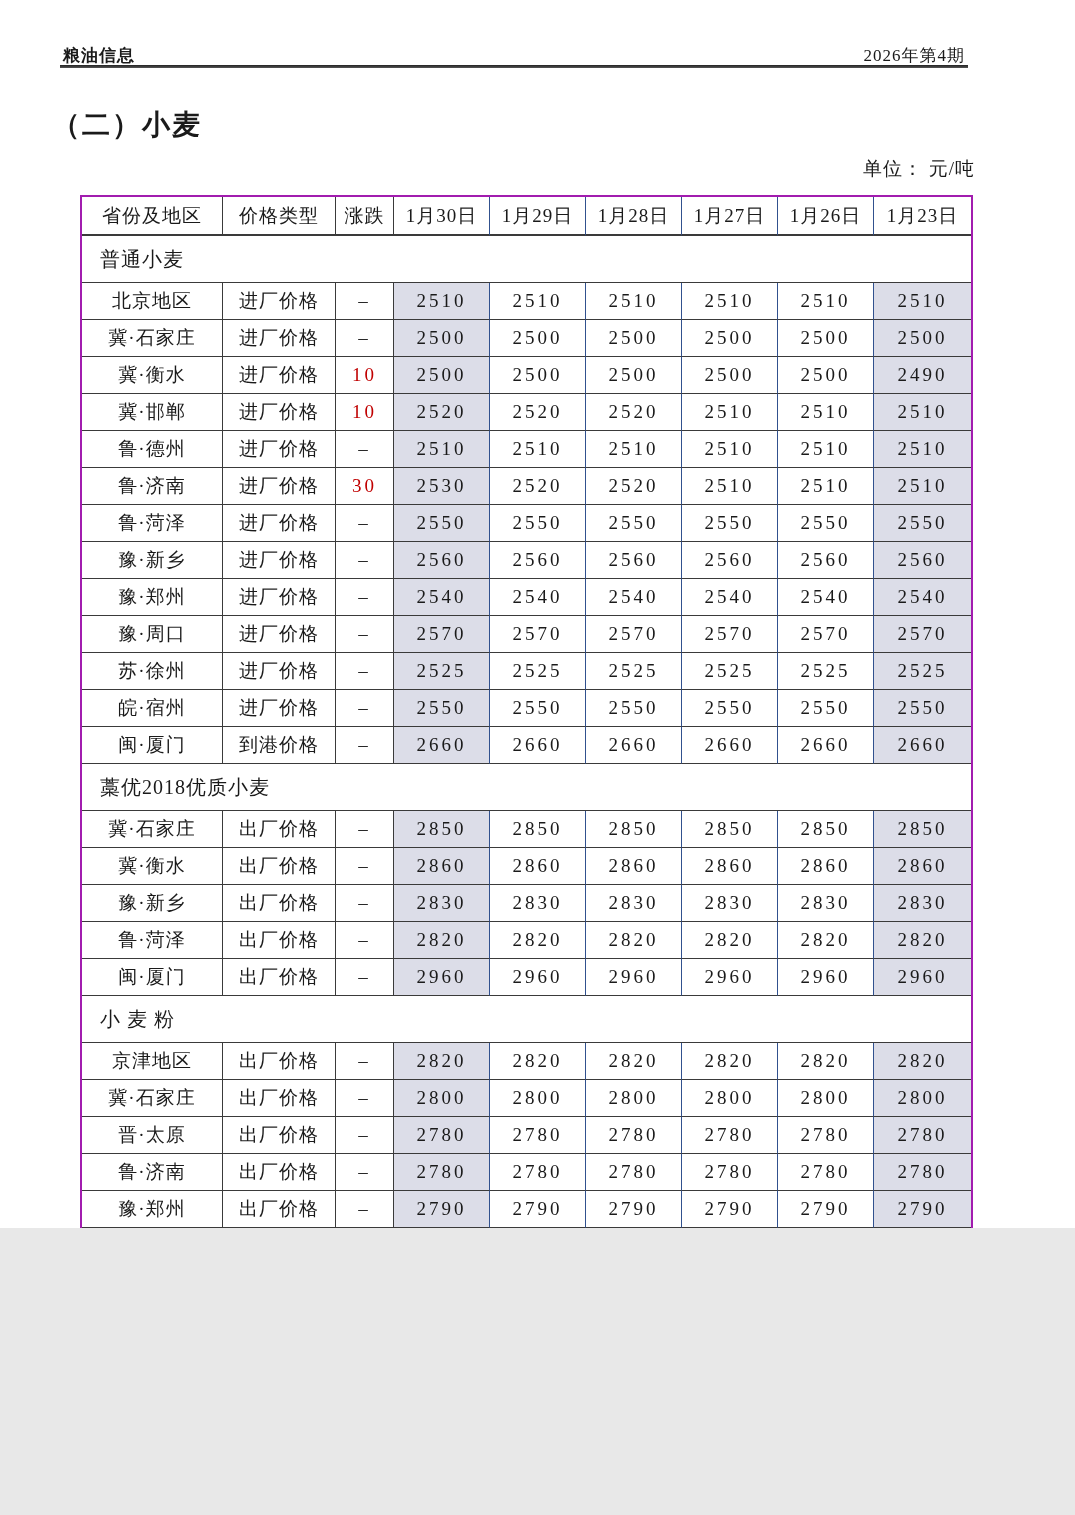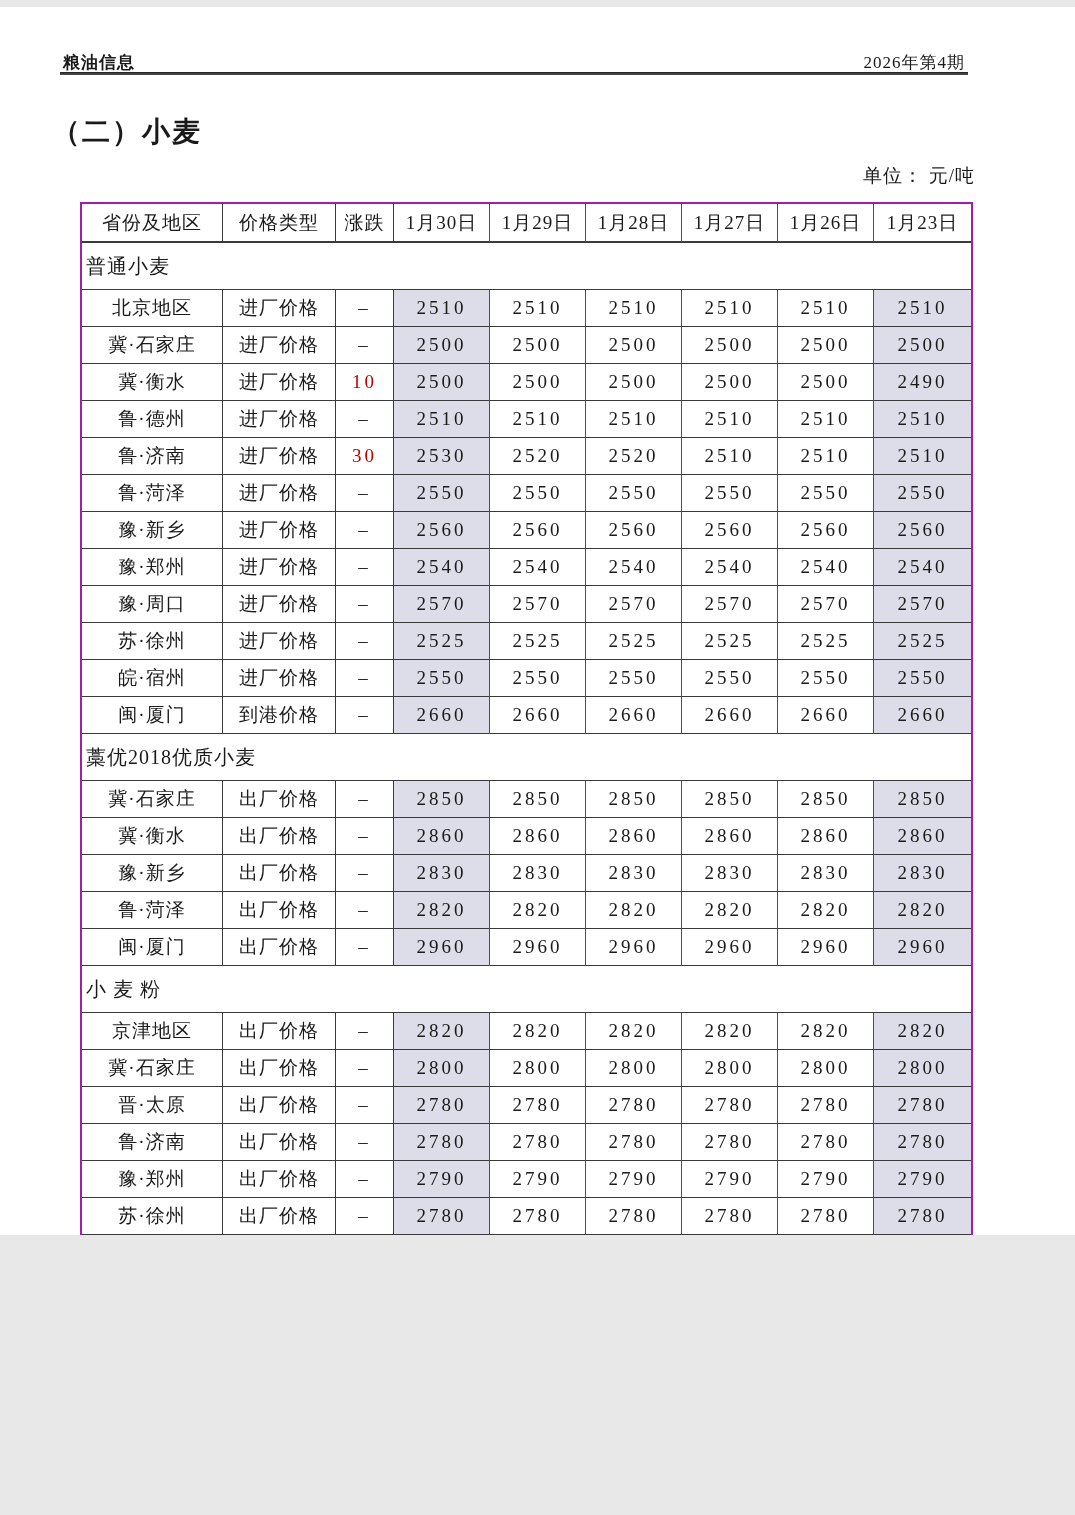--- a/index.html
+++ b/index.html
@@ -1,20 +1,20 @@
 <!DOCTYPE html>
 <html style="--shade: #dcdde8; --red: #c00000; --navy: #31518e;"><head>
 <meta charset="utf-8">
 <style>
   html,body{margin:0;padding:0;background:#e8e8e8;}
   .page{
     position:relative;
     width:1075px;height:1228px;
     background:#ffffff;
-    margin:7px auto;
+    margin:0 auto;
     font-family:"Liberation Serif","DejaVu Serif",serif;
     color:#1a1a1a;
     overflow:hidden;
   }
   
   .hdr-left{position:absolute;left:63px;top:44px;font-size:17px;font-weight:bold;letter-spacing:1px;}
   .hdr-right{position:absolute;right:110px;top:44px;font-size:17px;font-weight:normal;letter-spacing:1px;}
   .hdr-rule{position:absolute;left:60px;top:65px;width:908px;height:3px;background:linear-gradient(to bottom,#222,#555);}
   
   .doc-title{position:absolute;left:52px;top:106px;font-size:28px;font-weight:bold;letter-spacing:2px;}
@@ -30,21 +30,21 @@
   table.price th,table.price td{
     padding:0;margin:0;
     text-align:center;vertical-align:middle;
     border-right:1px solid #3a3a3a;
     border-bottom:1px solid #3a3a3a;
     overflow:hidden;white-space:nowrap;
     font-weight:normal;
     letter-spacing:1px;
   }
   table.price tr.header-row th{height:37px;border-bottom:2px solid #3a3a3a;}
-  table.price tr.section-row td{height:46px;text-align:left;padding-left:4px;font-size:20px;letter-spacing:1px;}
+  table.price tr.section-row td{height:46px;text-align:left;padding-left:18px;font-size:20px;letter-spacing:1px;}
   table.price tr.data-row td{height:36px;}
   table.price .last-col{border-right:none;}
   table.price .navy-div{border-right-color:var(--navy);}
   table.price td.num{letter-spacing:3px;font-size:19px;}
   table.price td.shade, table.price th.shade{background:var(--shade);}
   table.price td.red{color:var(--red);}
   
   .foot-rule-a{position:absolute;left:58px;top:1421px;width:966px;height:2px;background:#4a4a4a;}
   .foot-rule-b{position:absolute;left:58px;top:1427px;width:966px;height:5px;background:#4a4a4a;}
   .page-num{position:absolute;right:98px;top:1432px;font-size:18px;}
@@ -116,20 +116,31 @@
           <td>进厂价格</td>
           <td class="num red">10</td>
           <td class="num navy-div shade">2500</td>
           <td class="num navy-div">2500</td>
           <td class="num navy-div">2500</td>
           <td class="num navy-div">2500</td>
           <td class="num navy-div">2500</td>
           <td class="num last-col shade">2490</td>
         </tr>
         <tr class="data-row">
+          <td>冀·邯郸</td>
+          <td>进厂价格</td>
+          <td class="num red">10</td>
+          <td class="num navy-div shade">2520</td>
+          <td class="num navy-div">2520</td>
+          <td class="num navy-div">2520</td>
+          <td class="num navy-div">2510</td>
+          <td class="num navy-div">2510</td>
+          <td class="num last-col shade">2510</td>
+        </tr>
+        <tr class="data-row">
           <td>鲁·德州</td>
           <td>进厂价格</td>
           <td class="num">–</td>
           <td class="num navy-div shade">2510</td>
           <td class="num navy-div">2510</td>
           <td class="num navy-div">2510</td>
           <td class="num navy-div">2510</td>
           <td class="num navy-div">2510</td>
           <td class="num last-col shade">2510</td>
         </tr>

